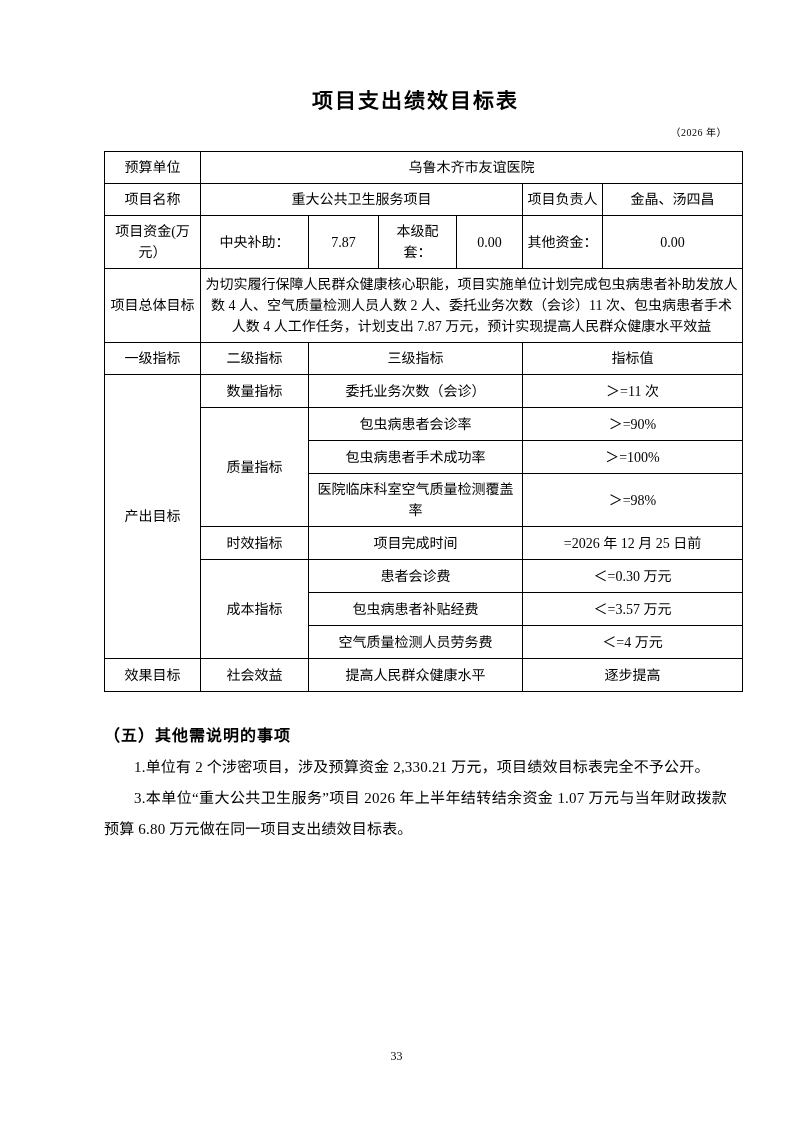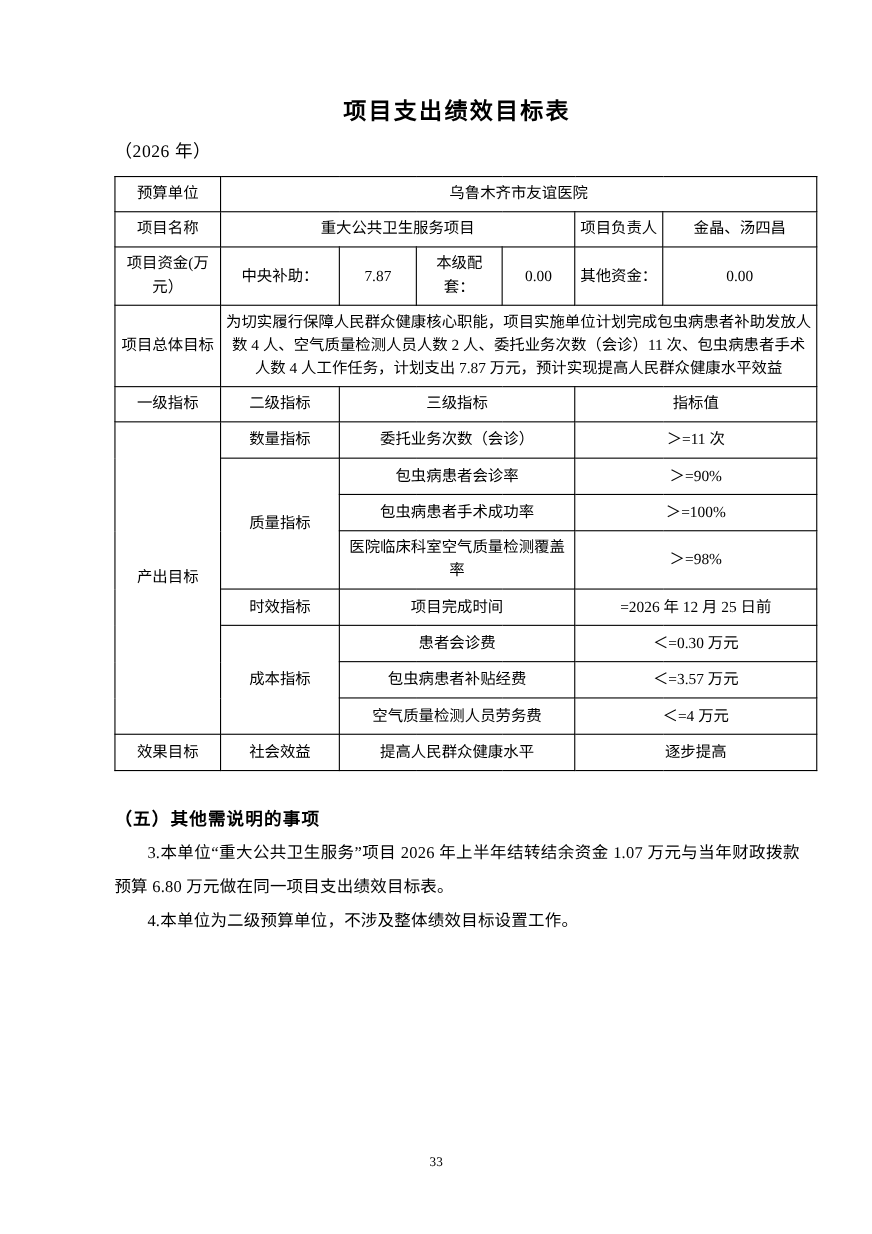--- a/index.html
+++ b/index.html
@@ -25,22 +25,22 @@
   .doc-title {
     text-align: center;
     font-size: 21px;
     font-weight: bold;
     letter-spacing: 2px;
     margin-top: 24px;
     margin-bottom: 10px;
     font-family: "Liberation Serif", "DejaVu Serif", serif;
   }
   .doc-subtitle {
-    text-align: left;
-    font-size: 16px;
+    text-align: right;
+    font-size: 10px;
     margin-bottom: 12px;
     letter-spacing: 0.5px;
   }
 
   table.perf {
     border-collapse: collapse;
     width: 638px;
     margin: 0 auto;
     table-layout: fixed;
   }
@@ -190,17 +190,17 @@
         <td class="vert">效果目标</td>
         <td>社会效益</td>
         <td colspan="3">提高人民群众健康水平</td>
         <td colspan="2">逐步提高</td>
       </tr>
     </tbody>
   </table>
 
   <div class="section-title">（五）其他需说明的事项</div>
 
+  <p class="para">1.单位有 2 个涉密项目，涉及预算资金 2,330.21 万元，项目绩效目标表完全不予公开。</p>
   <p class="para">3.本单位“重大公共卫生服务”项目 2026 年上半年结转结余资金 1.07 万元与当年财政拨款预算 6.80 万元做在同一项目支出绩效目标表。</p>
-  <p class="para">4.本单位为二级预算单位，不涉及整体绩效目标设置工作。</p>
 
   <div class="page-number">33</div>
 </div>
 
 </body></html>

